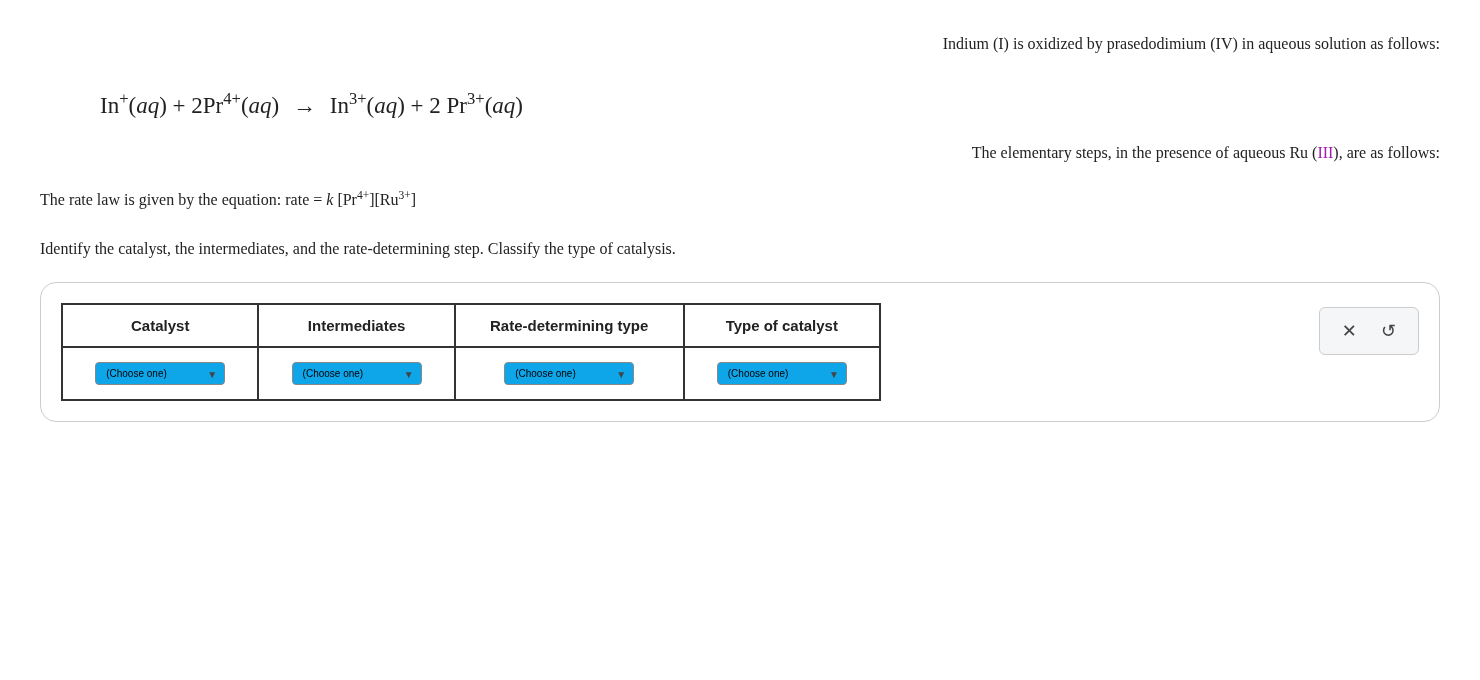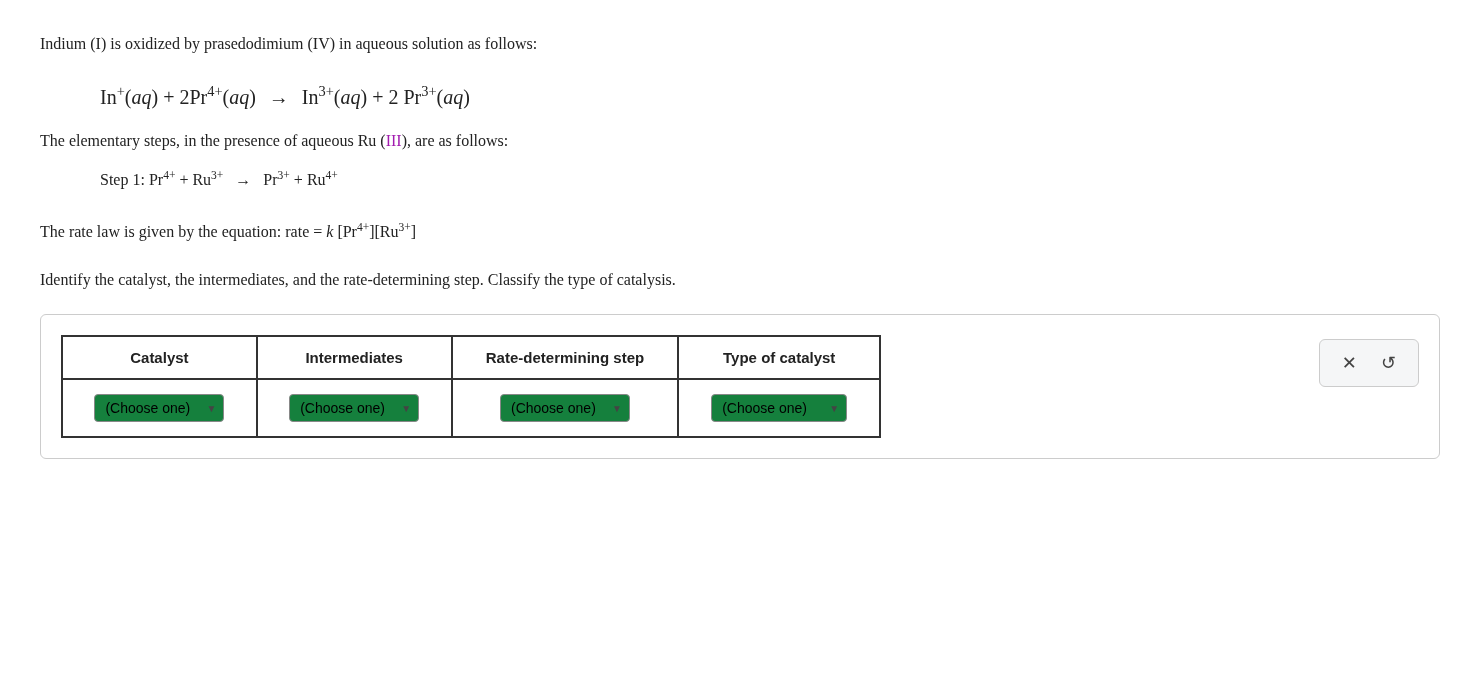--- a/index.html
+++ b/index.html
@@ -8,45 +8,46 @@
       font-size: 16px;
       background: #fff;
       color: #222;
       padding: 30px 40px;
       width: 1480px;
       min-height: 680px;
     }
     .problem-text {
       line-height: 1.7;
       margin-bottom: 8px;
+      text-align: right;
     }
     .equation-block {
-      margin: 20px 0 10px 60px;
-      font-size: 20px;
+      margin: 26px 0 10px 60px;
+      font-size: 23px;
       line-height: 2;
     }
     .steps-block {
       margin: 8px 0 8px 60px;
       line-height: 2.2;
     }
     .step-line {
       display: block;
       margin-bottom: 2px;
     }
     .rate-law-block {
       margin: 20px 0;
       line-height: 1.8;
     }
     .identify-text {
       margin: 8px 0 20px 0;
       line-height: 1.7;
     }
     .answer-area {
       border: 1px solid #ccc;
-      border-radius: 6px;
+      border-radius: 16px;
       padding: 20px 20px;
       display: flex;
       align-items: flex-start;
       gap: 32px;
       margin-top: 10px;
     }
     .answer-table-wrapper {
       flex: 1;
     }
     .answer-table {
@@ -67,23 +68,23 @@
       border: 2px solid #333;
       padding: 14px 20px;
       text-align: center;
     }
     .choose-select {
       appearance: none;
       -webkit-appearance: none;
       border: 1px solid #888;
       border-radius: 4px;
       padding: 5px 28px 5px 10px;
-      font-size: 14px;
+      font-size: 10px;
       font-family: Arial, sans-serif;
-      background: #15803d;
+      background: #0ea5e9;
       cursor: pointer;
       position: relative;
       min-width: 130px;
     }
     .select-wrapper {
       position: relative;
       display: inline-block;
     }
     .select-wrapper::after {
       content: '▼';
@@ -131,41 +132,38 @@
 
 <div class="equation-block">
   In<sup>+</sup>(<span class="italic">aq</span>) + 2Pr<sup>4+</sup>(<span class="italic">aq</span>) <span class="arrow">→</span> In<sup>3+</sup>(<span class="italic">aq</span>) + 2 Pr<sup>3+</sup>(<span class="italic">aq</span>)
 </div>
 
 <p class="problem-text">
   The elementary steps, in the presence of aqueous Ru (<span class="blue-text">III</span>), are as follows:
 </p>
 
 <div class="steps-block">
-  <span class="step-line">
-    Step 1: Pr<sup>4+</sup> + Ru<sup>3+</sup> <span class="arrow">→</span> Pr<sup>3+</sup> + Ru<sup>4+</sup>
-  </span>
 </div>
 
 <p class="rate-law-block">
   The rate law is given by the equation: rate = <span class="italic">k</span> [Pr<sup>4+</sup>][Ru<sup>3+</sup>]
 </p>
 
 <p class="identify-text">
   Identify the catalyst, the intermediates, and the rate-determining step. Classify the type of catalysis.
 </p>
 
 <div class="answer-area">
   <div class="answer-table-wrapper">
     <table class="answer-table">
       <thead>
         <tr>
           <th>Catalyst</th>
           <th>Intermediates</th>
-          <th>Rate-determining step</th>
+          <th>Rate-determining type</th>
           <th>Type of catalyst</th>
         </tr>
       </thead>
       <tbody>
         <tr>
           <td>
             <div class="select-wrapper">
               <select class="choose-select">
                 <option>(Choose one)</option>
                 <option>Ru³⁺</option>

